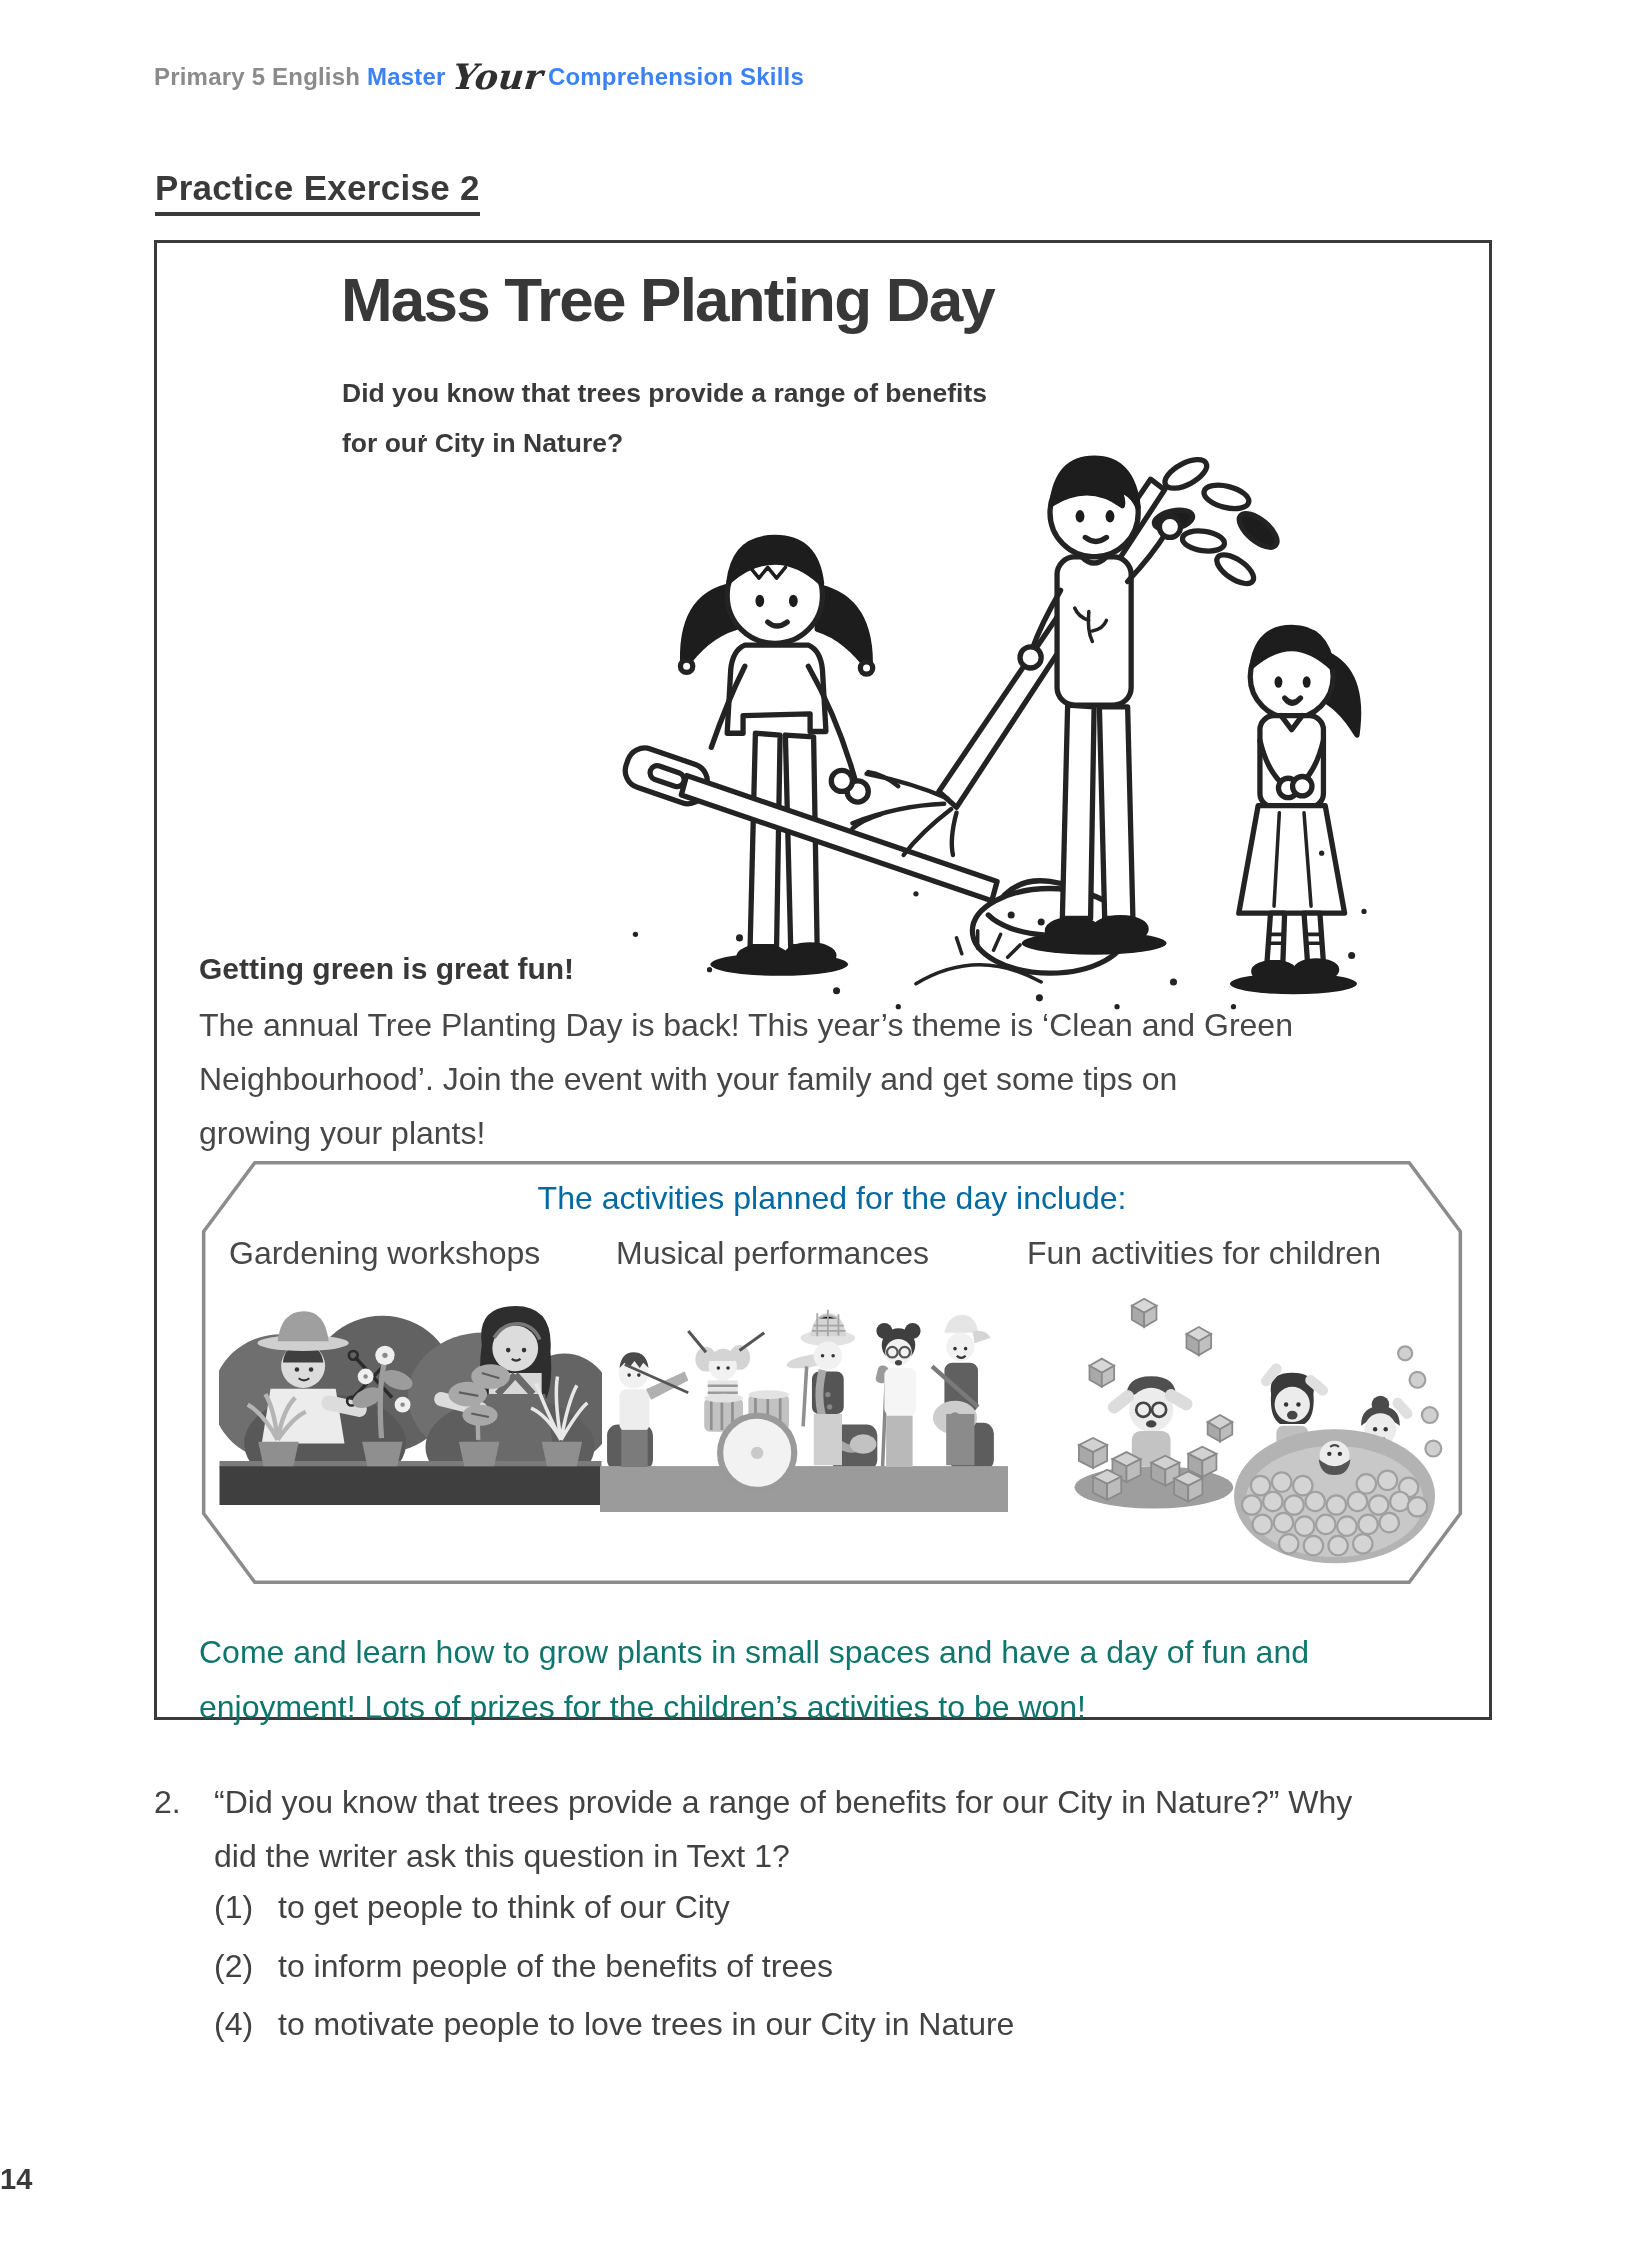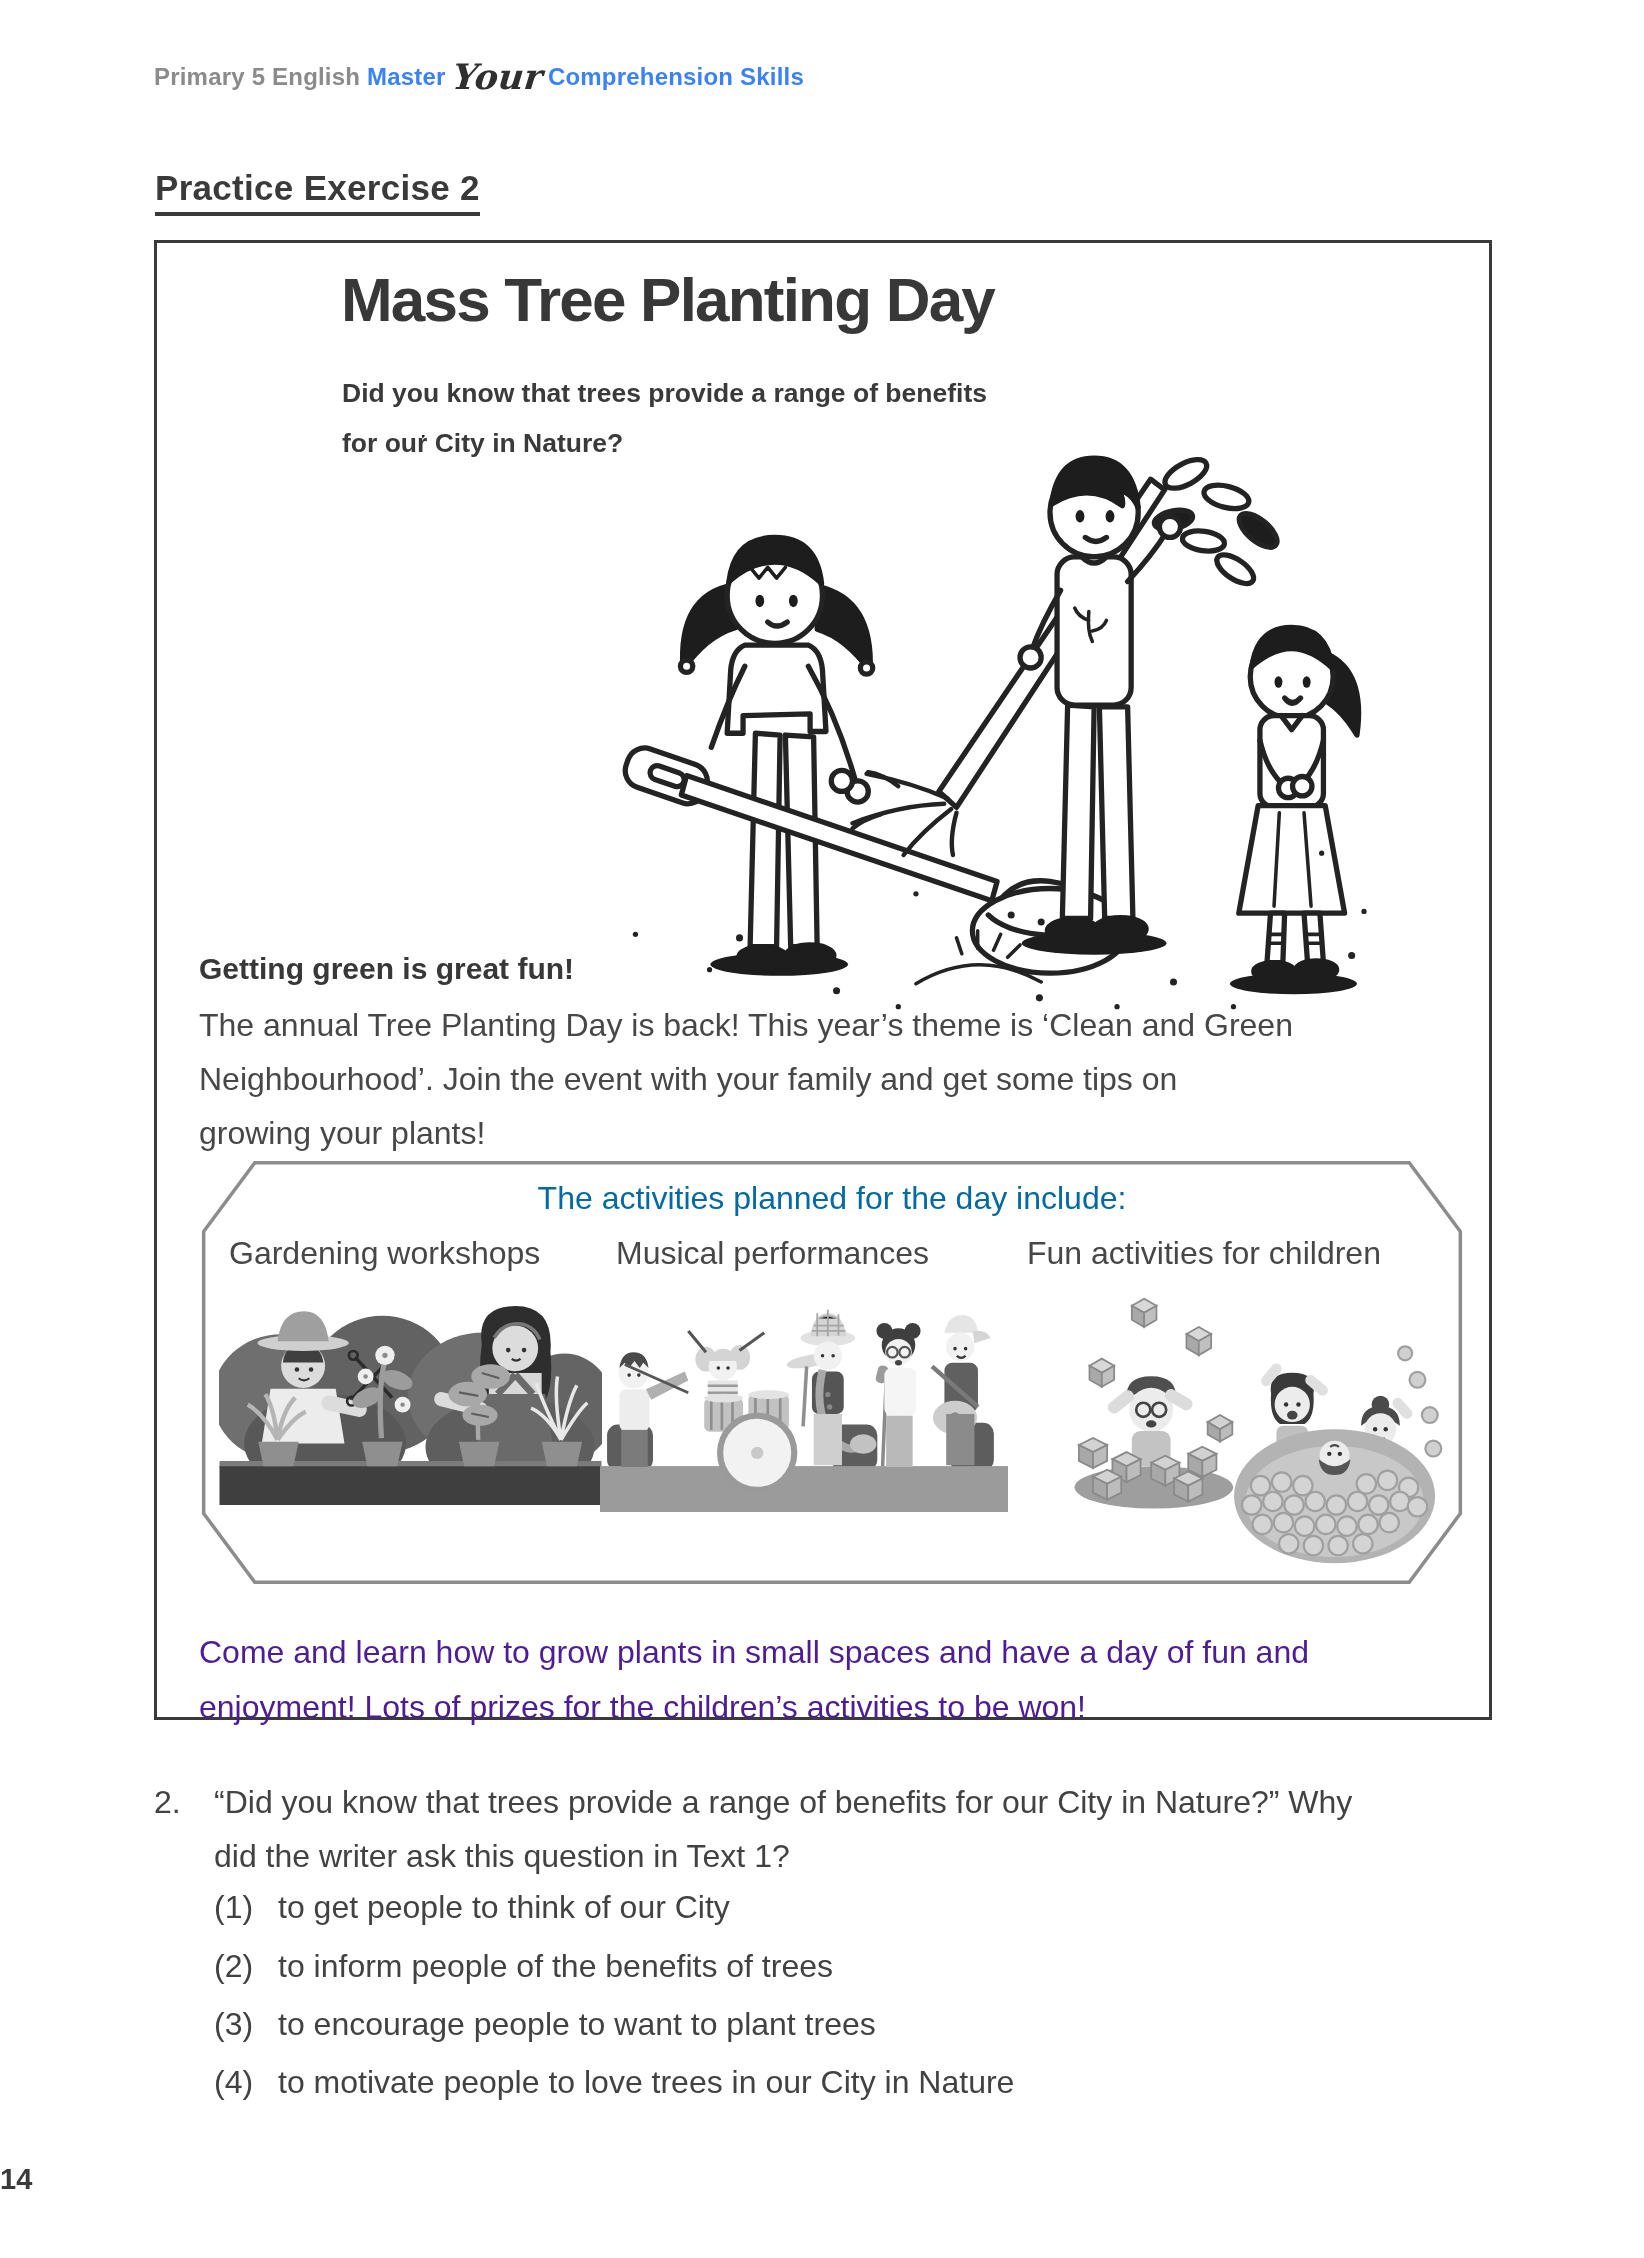--- a/index.html
+++ b/index.html
@@ -20,21 +20,21 @@
   .practice-heading{left:155px;top:168px;font-size:35px;font-weight:700;color:#3a3a3a;
                     border-bottom:4.4px solid #3a3a3a;padding-bottom:4.4px;letter-spacing:0.3px;text-align:right;}
 
   
   .poster-box{left:154px;top:240px;width:1338px;height:1480px;border:3.5px solid #3a3a3a;
               box-sizing:border-box;background:#ffffff;}
   .poster-title{left:184px;top:21px;font-size:62px;font-weight:700;letter-spacing:-1.8px;color:#383838;}
   .poster-subtitle{left:185px;top:125px;font-size:26.5px;font-weight:700;line-height:50px;color:#3a3a3a;}
   .tagline{left:42px;top:709px;font-size:30px;font-weight:700;color:#383838;}
   .intro{left:42px;top:755px;font-size:32px;line-height:54px;color:#474747;}
-  .outro{left:42px;top:1382px;font-size:32px;line-height:55px;color:#4c1d95;}
+  .outro{left:42px;top:1382px;font-size:32px;line-height:55px;color:#0f766e;}
 
   
   .activities{left:44px;top:918px;width:1262px;height:423px;}
   .oct-border{left:0;top:0;}
   .act-heading{left:0;right:0;top:19px;text-align:center;font-size:32px;color:#0369a1;}
   .act-label{top:74px;font-size:32px;color:#474747;white-space:nowrap;}
   .lab-1{left:28px;} .lab-2{left:415px;} .lab-3{left:826px;}
 
   
   .question{left:154px;top:1775px;width:1412px;font-size:32px;color:#424242;}
@@ -526,23 +526,20 @@
 did the writer ask this question in Text 1?</div>
     </div>
     <ul class="options">
       <li>
         <span class="opt-num">(1)</span><span>to get people to think of our City</span>
       </li>
       <li>
         <span class="opt-num">(2)</span><span>to inform people of the benefits of trees</span>
       </li>
       <li>
-        <span class="opt-num">(3)</span><span>to encourage people to want to plant trees</span>
-      </li>
-      <li>
         <span class="opt-num">(4)</span><span>to motivate people to love trees in our City in Nature</span>
       </li>
     </ul>
   </div>
 
   <div class="abs page-number">14</div>
 </div>
 
 
 </body></html>

